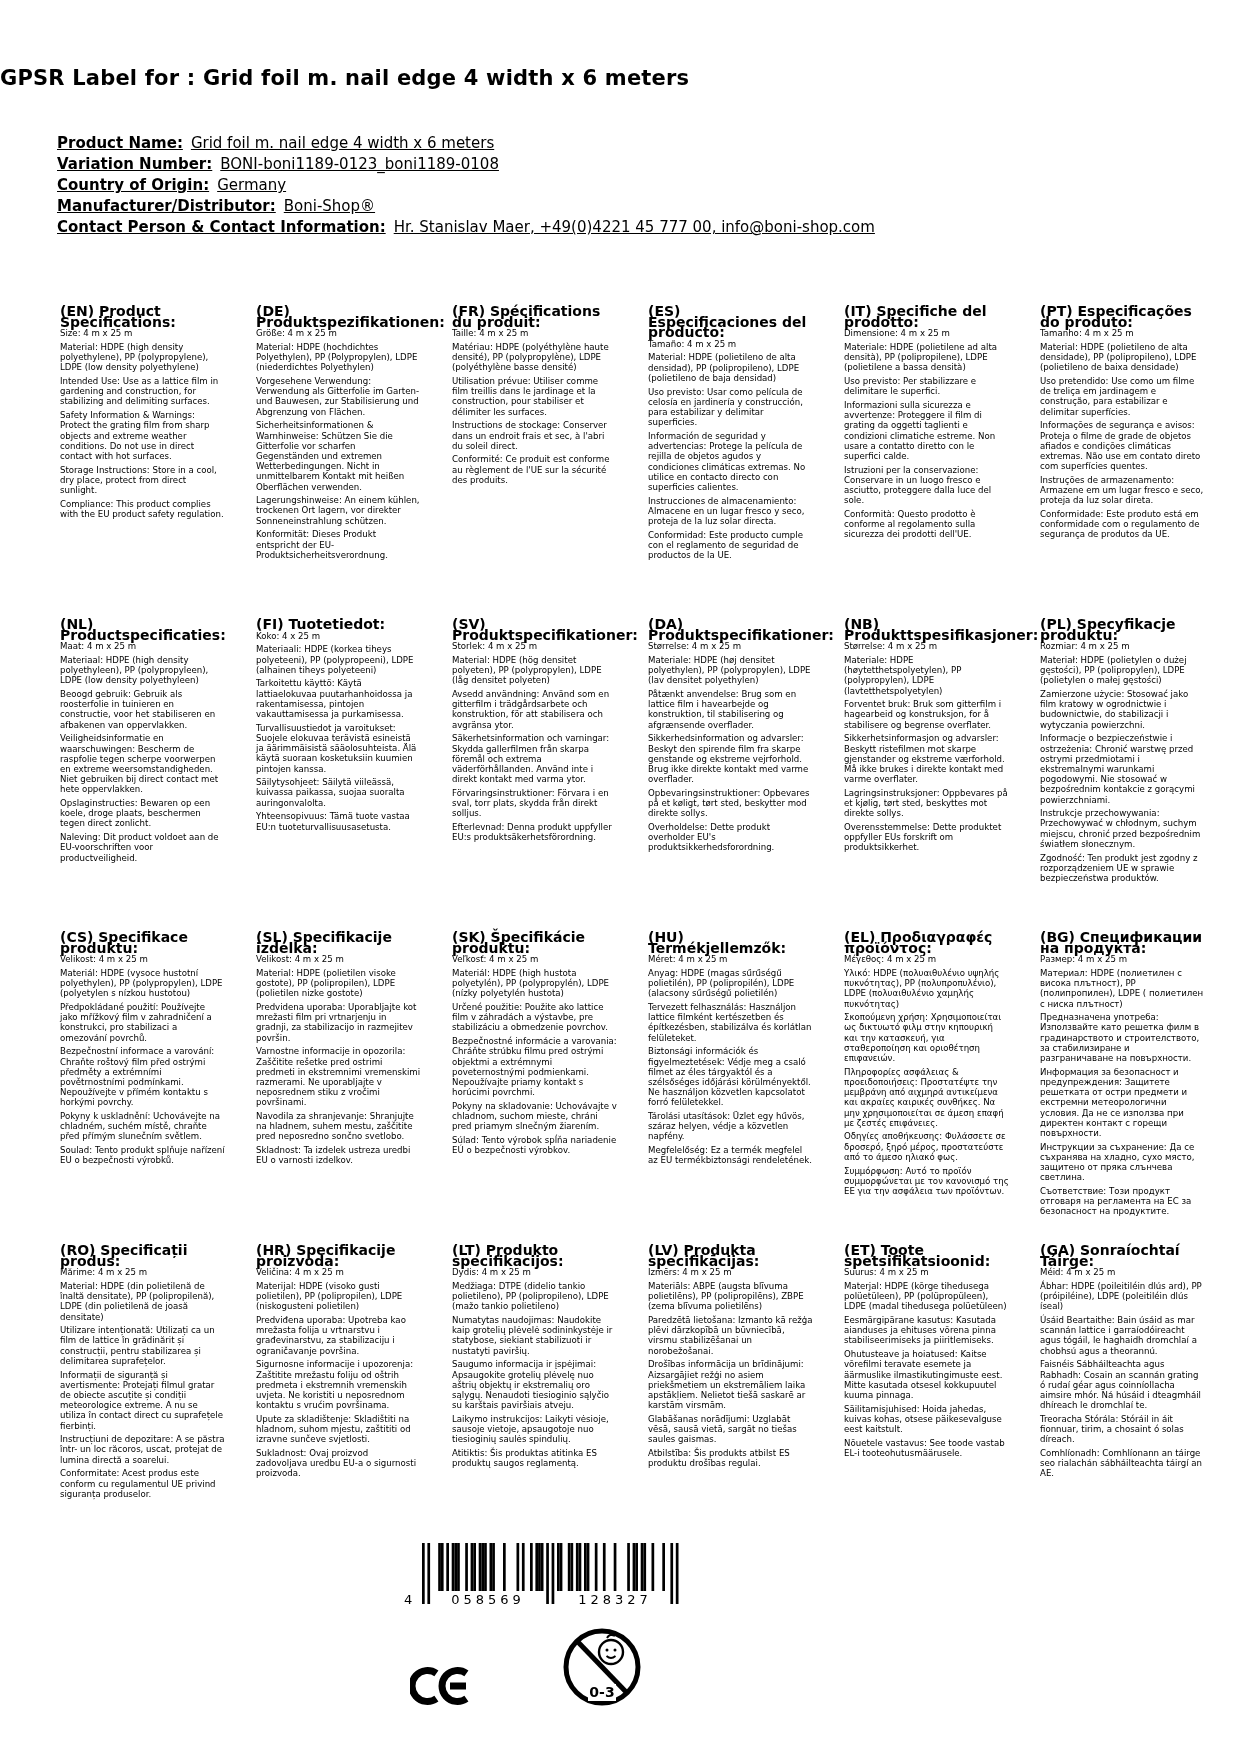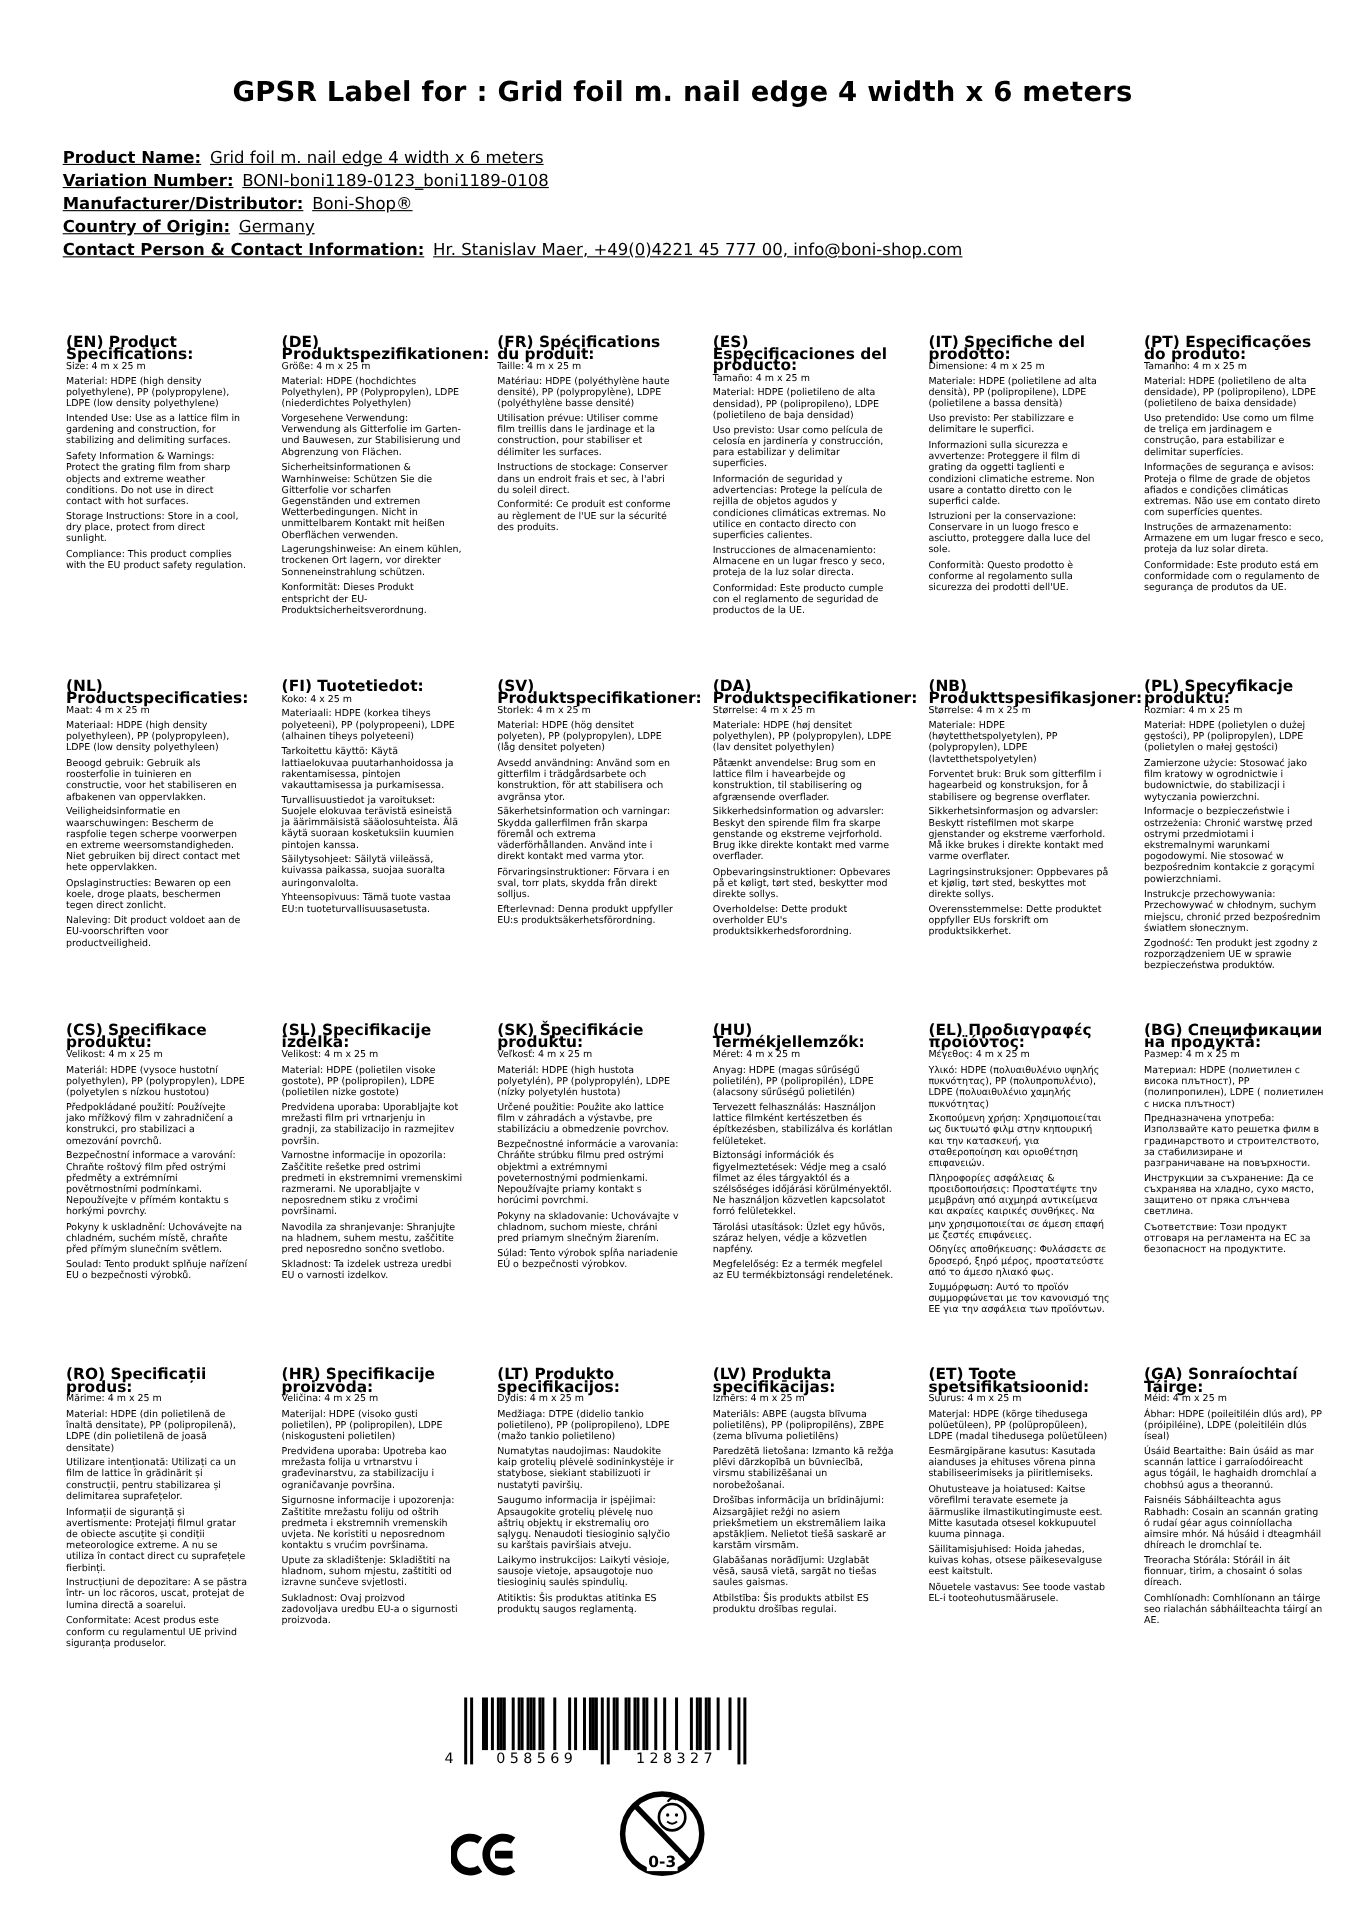--- a/index.html
+++ b/index.html
@@ -1,22 +1,22 @@
 <!DOCTYPE html>
 <html><head>
 <meta charset="utf-8">
 <style>
   html,body{margin:0;padding:0;}
   body{
     width:1241px;height:1754px;position:relative;background:#ffffff;color:#000;
     font-family:"DejaVu Sans",sans-serif;overflow:hidden;
   }
   .title{
-    position:absolute;top:52px;left:0;width:100%;text-align:center;
-    font-size:25px;font-weight:bold;letter-spacing:0.2px;
+    position:absolute;top:52px;left:0;width:100%;text-align:left;
+    font-size:21px;font-weight:bold;letter-spacing:0.2px;
   }
   .product-info{position:absolute;top:133px;left:57px;font-size:15px;}
   .info-row{line-height:21px;white-space:nowrap;text-decoration:underline;}
   .info-label{font-weight:bold;margin-right:8px;}
   .grid{
     position:absolute;top:306px;left:60px;
     display:grid;grid-template-columns:repeat(6,165px);column-gap:31px;
     grid-template-rows:313px 313px 313px auto;
   }
   .block{font-size:8.6px;line-height:10.2px;overflow:visible;}
@@ -41,25 +41,25 @@
   <div class="info-row">
     <span class="info-label">Product Name:</span><span class="info-value">Grid foil m. nail edge 4 width x 6 meters</span>
   </div>
 
 
   <div class="info-row">
     <span class="info-label">Variation Number:</span><span class="info-value">BONI-boni1189-0123_boni1189-0108</span>
   </div>
 
   <div class="info-row">
+    <span class="info-label">Country of Origin:</span><span class="info-value">Germany</span>
+  </div>
+
+  <div class="info-row">
     <span class="info-label">Manufacturer/Distributor:</span><span class="info-value">Boni-Shop®</span>
-  </div>
-
-  <div class="info-row">
-    <span class="info-label">Country of Origin:</span><span class="info-value">Germany</span>
   </div>
 
   <div class="info-row">
     <span class="info-label">Contact Person &amp; Contact Information:</span><span class="info-value">Hr. Stanislav Maer, +49(0)4221 45 777 00, info@boni-shop.com</span>
   </div>
 </div>
 
 <div class="grid">
   <section class="block">
     <h3 class="block-header">(EN) Product Specifications:</h3>
@@ -263,20 +263,21 @@
         <p>Συμμόρφωση: Αυτό το προϊόν συμμορφώνεται με τον κανονισμό της ΕΕ για την ασφάλεια των προϊόντων.</p>
       </div>
   </section>
 
   <section class="block">
     <h3 class="block-header">(BG) Спецификации на продукта:</h3>
     <div class="block-body">
         <p>Размер: 4 m x 25 m</p>
         <p>Материал: HDPE (полиетилен с висока плътност), PP (полипропилен), LDPE ( полиетилен с ниска плътност)</p>
         <p>Предназначена употреба: Използвайте като решетка филм в градинарството и строителството, за стабилизиране и разграничаване на повърхности.</p>
+        <p>Информация за безопасност и предупреждения: Защитете решетката от остри предмети и екстремни метеорологични условия. Да не се използва при директен контакт с горещи повърхности.</p>
         <p>Инструкции за съхранение: Да се съхранява на хладно, сухо място, защитено от пряка слънчева светлина.</p>
         <p>Съответствие: Този продукт отговаря на регламента на ЕС за безопасност на продуктите.</p>
       </div>
   </section>
 
   <section class="block">
     <h3 class="block-header">(RO) Specificații produs:</h3>
     <div class="block-body">
         <p>Mărime: 4 m x 25 m</p>
         <p>Material: HDPE (din polietilenă de înaltă densitate), PP (polipropilenă), LDPE (din polietilenă de joasă densitate)</p>

